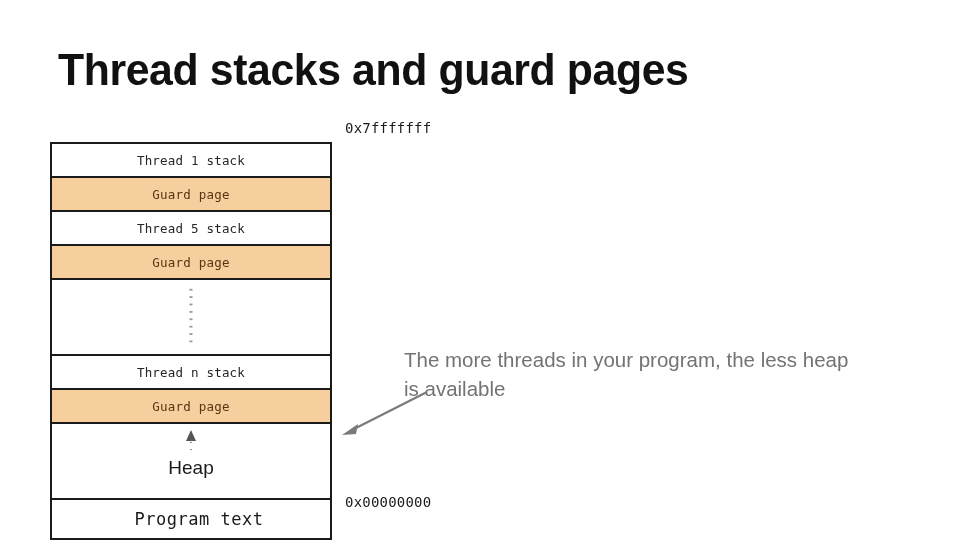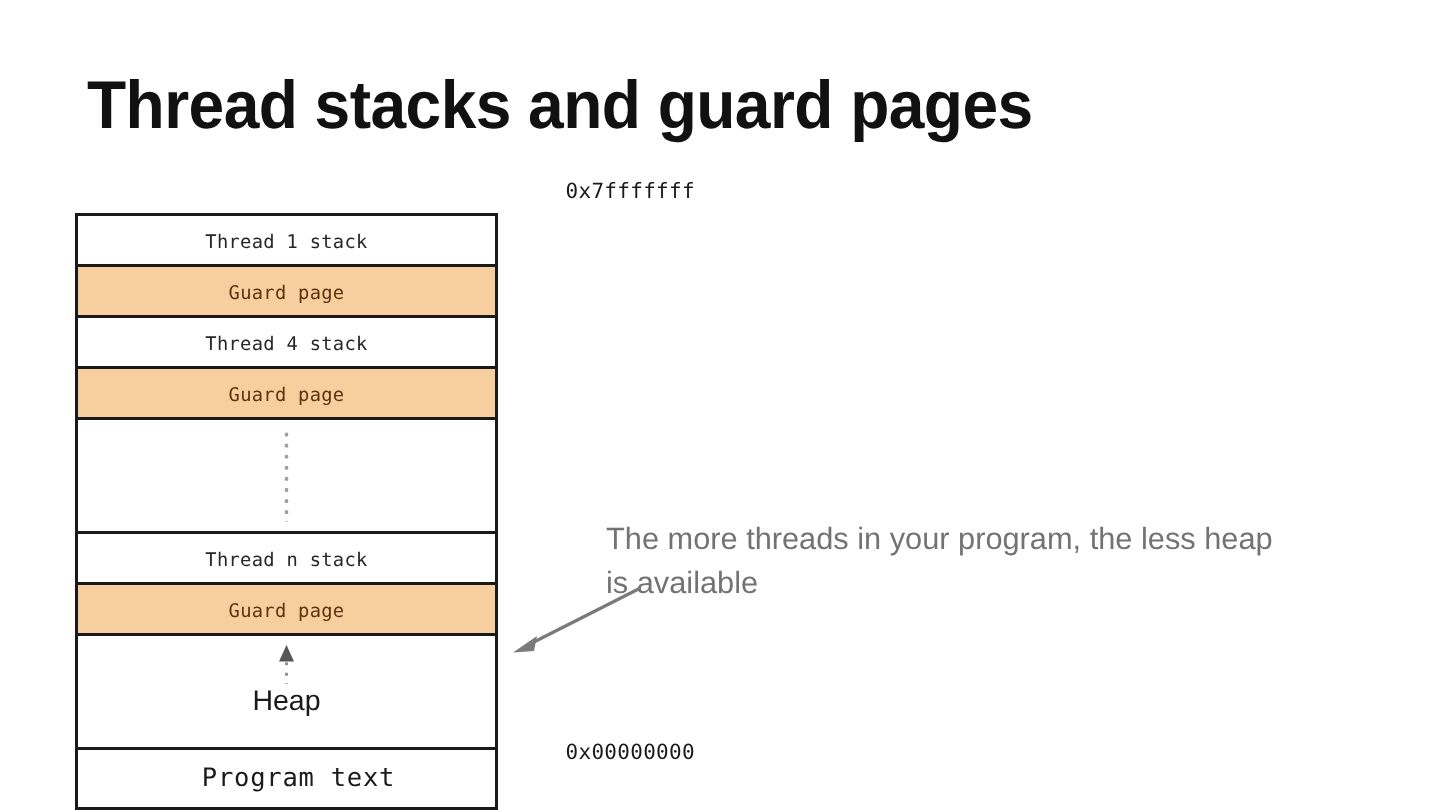--- a/index.html
+++ b/index.html
@@ -143,21 +143,20 @@
   }
 
   
   .addr {
     position: absolute;
     font-family: "DejaVu Sans Mono", "Liberation Mono", monospace;
     font-size: 14px;
     color: #1a1a1a;
     white-space: nowrap;
     letter-spacing: 0.2px;
-    margin-left: 32px;
   }
   .addr-top    { left: 345px; top: 120px; }
   .addr-bottom { left: 345px; top: 494px; }
 
   
   .annotation {
     position: absolute;
     left: 404px;
     top: 345px;
     width: 455px;
@@ -187,21 +186,21 @@
 
     <div class="mem-row row-stack">
       <span class="row-label">Thread 1 stack</span>
     </div>
 
     <div class="mem-row row-guard guard">
       <span class="row-label">Guard page</span>
     </div>
 
     <div class="mem-row row-stack">
-      <span class="row-label">Thread 4 stack</span>
+      <span class="row-label">Thread 5 stack</span>
     </div>
 
     <div class="mem-row row-guard guard">
       <span class="row-label">Guard page</span>
     </div>
 
     <div class="mem-row row-gap">
       <span class="vert-dots"></span>
     </div>
 

